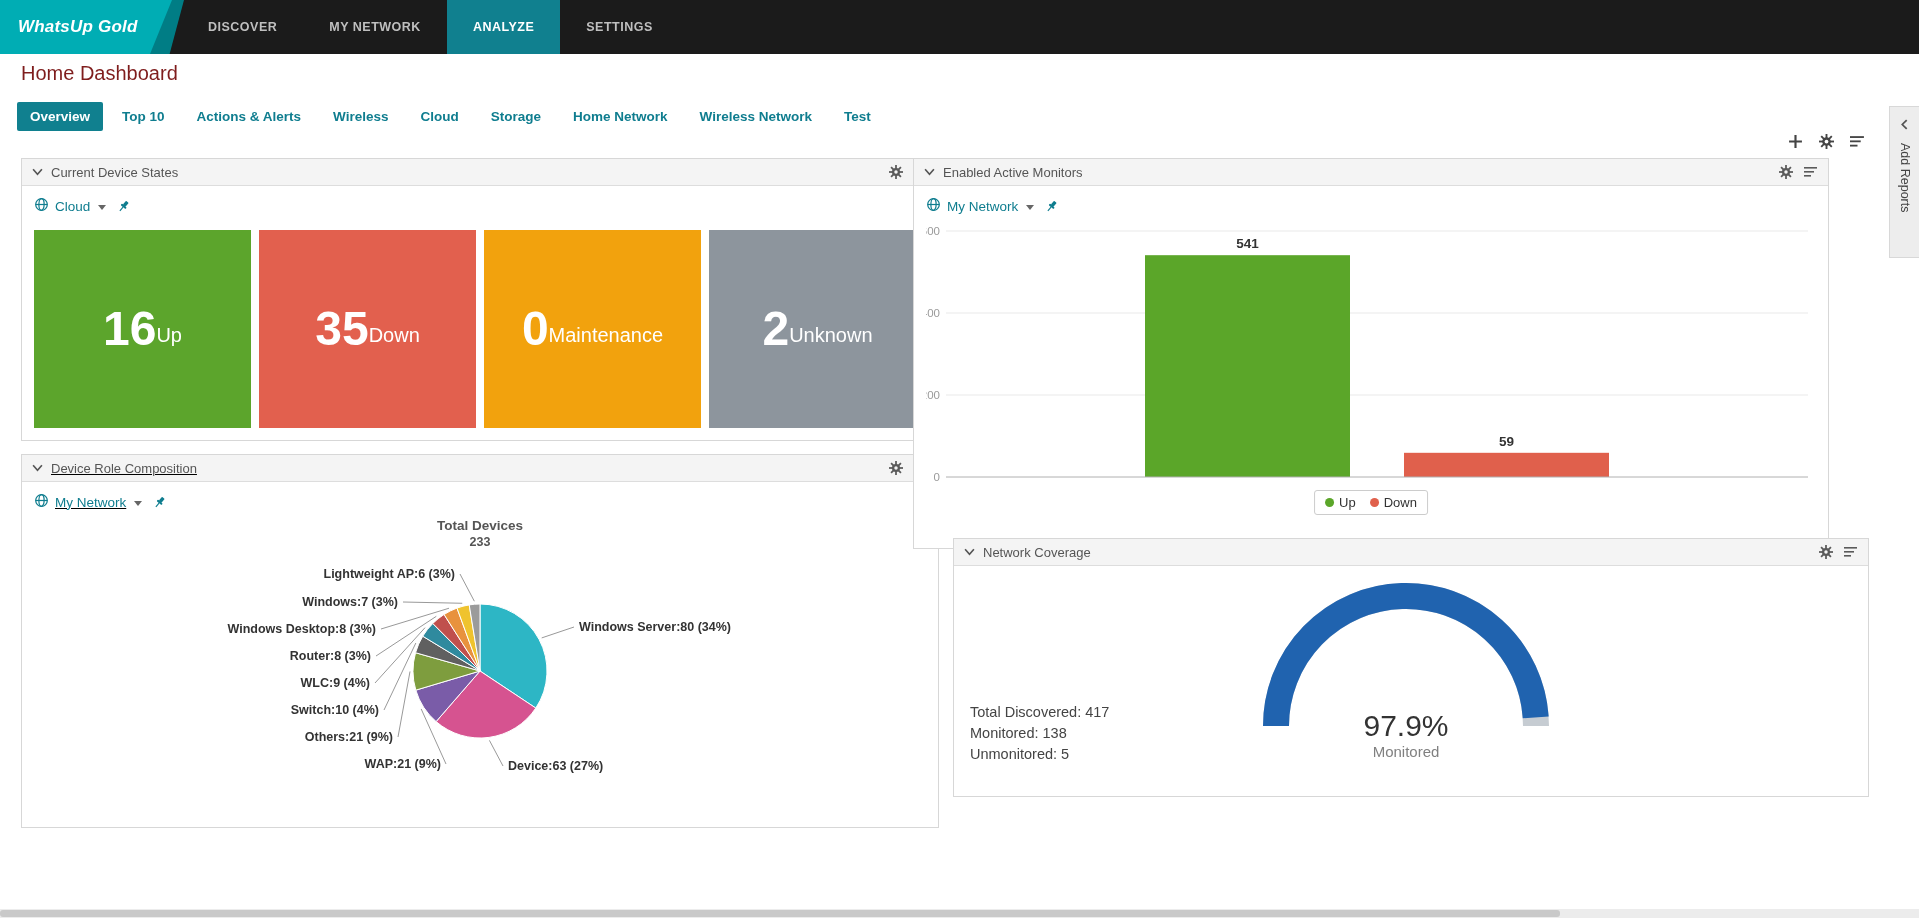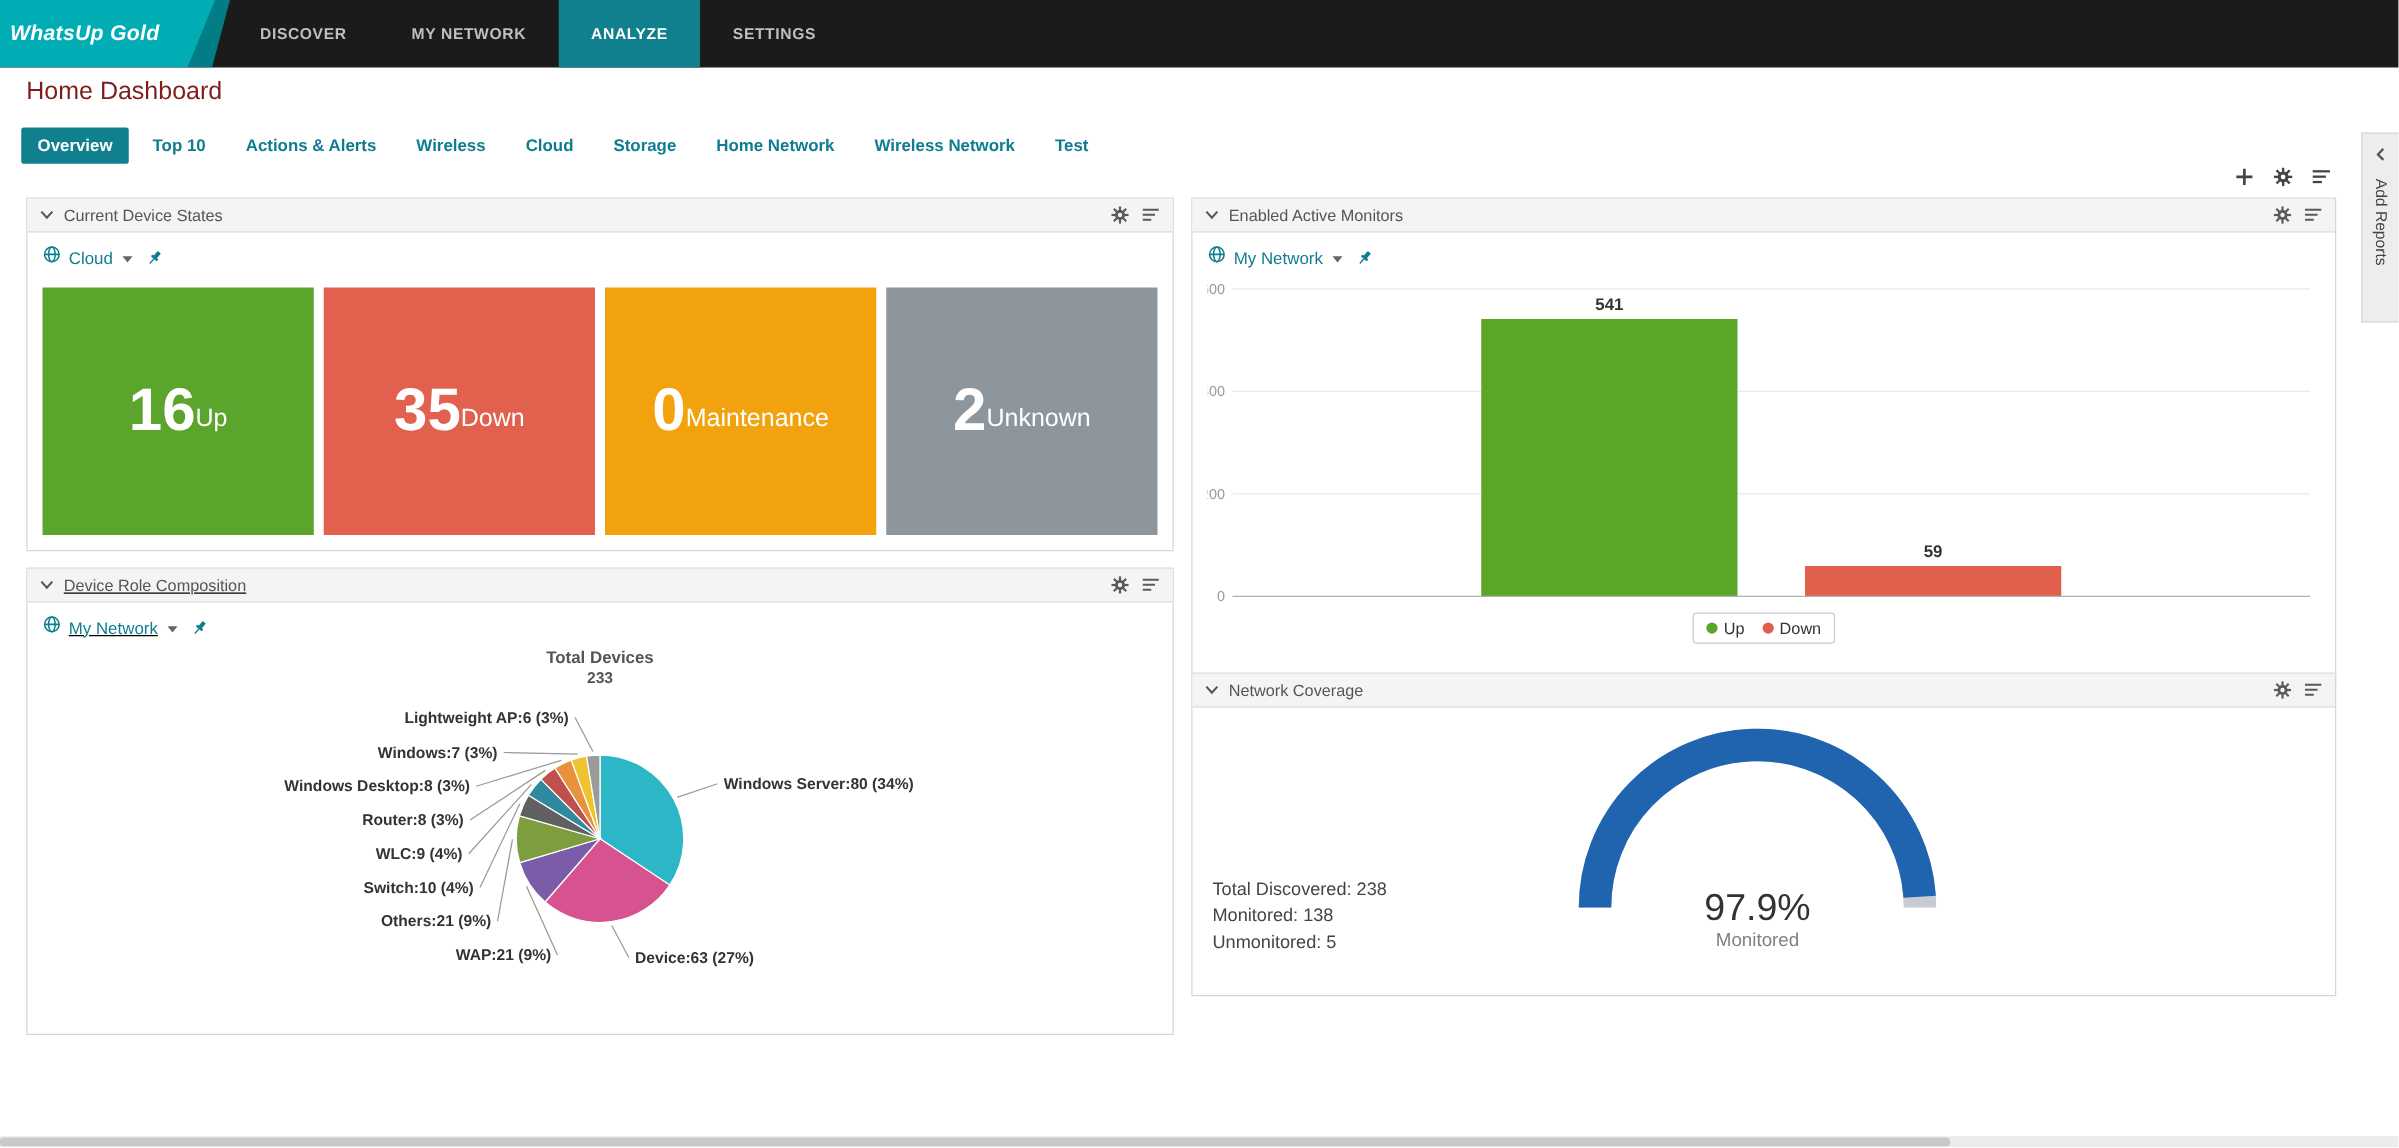--- a/index.html
+++ b/index.html
@@ -6,21 +6,21 @@
   html,body { background:#ffffff; }
   body { font-family:"Liberation Sans", sans-serif; }
   .screen { position:relative; width:1919px; height:918px; background:#fff; overflow:hidden; }
 
   
   .topbar { position:absolute; top:0; left:0; width:100%; height:54px; background:#1b1b1b; display:flex; align-items:center; }
   .logo-accent { position:absolute; left:148px; top:0; width:36px; height:54px; background:#007d85;
                  clip-path:polygon(40% 0,100% 0,60% 100%,0 100%); }
   .logo { position:relative; width:172px; height:54px; background:#00adb4;
           clip-path:polygon(0 0,100% 0,calc(100% - 22px) 100%,0 100%);
-          display:flex; align-items:center; padding-left:8px; z-index:2; }
+          display:flex; align-items:center; padding-left:18px; z-index:2; }
   .logo span { color:#fff; font-weight:700; font-style:italic; font-size:17px; letter-spacing:.2px; }
   .mainnav { display:flex; height:100%; margin-left:10px; }
   .nav-item { height:54px; line-height:54px; padding:0 26px; font-size:12.5px; font-weight:700;
               letter-spacing:.5px; color:#bfbfbf; cursor:pointer; }
   .nav-item.active { background:#10808f; color:#fff; }
   .topbar-right { margin-left:auto; display:flex; align-items:center; gap:38px; padding-right:20px; height:100%; }
   .search-input { background:transparent; border:none; outline:none; color:#ddd; font-size:13.5px; width:190px; margin-right:-22px; }
   .search-input::placeholder { color:#8f8f8f; }
   .tb-icon { display:inline-flex; align-items:center; cursor:pointer; }
   .user { display:flex; align-items:center; gap:7px; color:#e0e0e0; font-size:13px; cursor:pointer; }
@@ -300,21 +300,21 @@
               <text x="336" y="169" text-anchor="end" font-size="12.5" font-weight="bold" fill="#333">WLC:9 (4%)</text>
               <text x="337" y="142" text-anchor="end" font-size="12.5" font-weight="bold" fill="#333">Router:8 (3%)</text>
               <text x="342" y="115" text-anchor="end" font-size="12.5" font-weight="bold" fill="#333">Windows Desktop:8 (3%)</text>
               <text x="364" y="88" text-anchor="end" font-size="12.5" font-weight="bold" fill="#333">Windows:7 (3%)</text>
               <text x="421" y="60" text-anchor="end" font-size="12.5" font-weight="bold" fill="#333">Lightweight AP:6 (3%)</text>
             </g>
           </svg></div>
     </div>
   </section>
 
-  <section class="panel" style="left:953px;top:158px;width:916px;height:391px;">
+  <section class="panel" style="left:913px;top:158px;width:916px;height:391px;">
     <div class="panel-header">
       <span class="ph-chev">
         <svg width="11" height="8" viewBox="0 0 10 7" fill="none" stroke="#555" stroke-width="1.5">
             <polyline points="1,1 5,5.5 9,1"></polyline>
           </svg>
       </span>
       <span class="panel-title">Enabled Active Monitors</span>
       <span class="panel-actions">
         <span class="pa-icon">
           <svg width="14" height="14" viewBox="0 0 16 16">
@@ -415,21 +415,21 @@
       </span>
     </div>
     <div class="panel-body nopad">
       <div class="chart-gauge"><svg width="914" height="229">
             <path d="M 322 160 A 130 130 0 0 1 582 159.99999999999997" stroke="#c6ccd2" stroke-width="26" fill="none"></path>
             <path d="M 322 160 A 130 130 0 0 1 581.72 151.43" stroke="#2063af" stroke-width="26" fill="none"></path>
             <text x="452" y="170" text-anchor="middle" font-size="30" fill="#333">97.9%</text>
             <text x="452" y="191" text-anchor="middle" font-size="15" fill="#808080">Monitored</text>
           </svg></div>
       <div class="coverage-stats" id="coverage-stats">
-          <div>Total Discovered: 238</div>
+          <div>Total Discovered: 417</div>
           <div>Monitored: 138</div>
           <div>Unmonitored: 5</div>
         </div>
     </div>
   </section>
 
   <div class="hscrollbar">
     <div class="thumb"></div>
   </div>
 </div>

